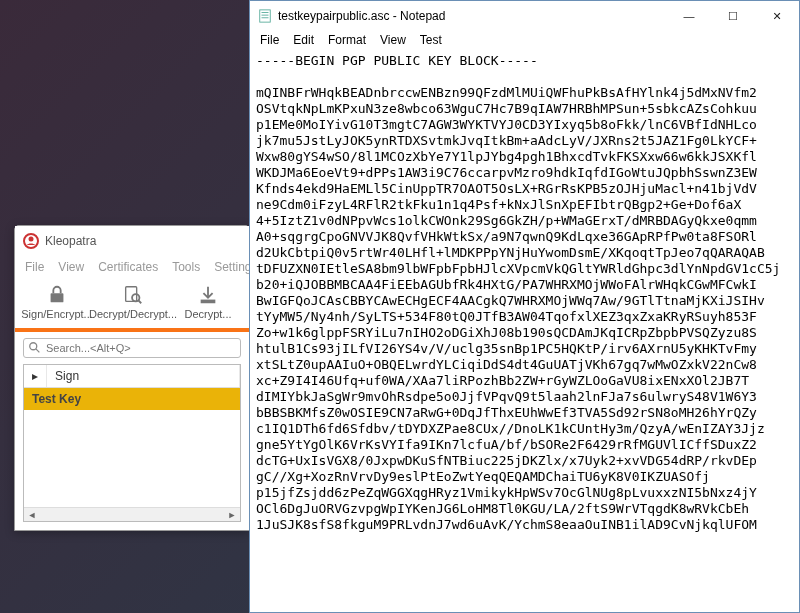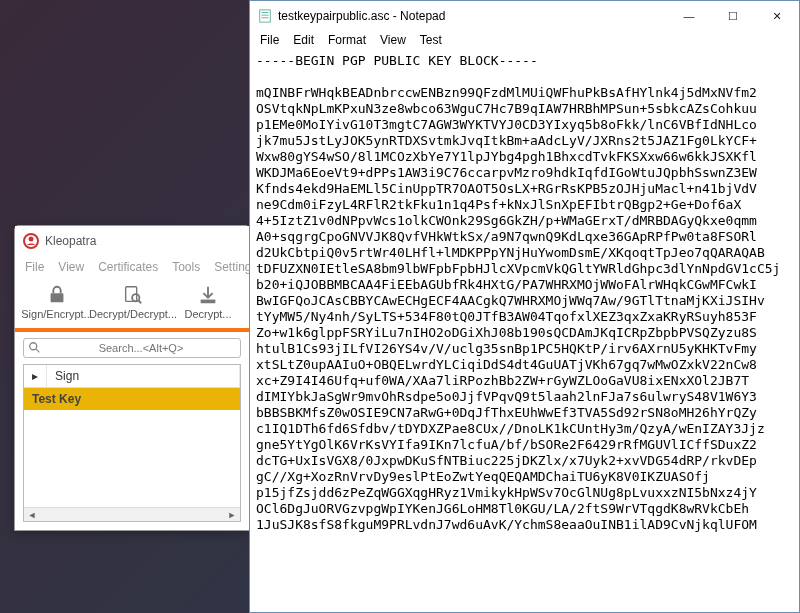--- a/index.html
+++ b/index.html
@@ -71,21 +71,21 @@
       display: flex;
       align-items: center;
       border: 1px solid #bbb;
       border-radius: 3px;
       margin: 6px 8px;
       padding: 2px 4px;
       background: #fff;
     }
     .kleopatra .searchbar .sicon { width: 14px; height: 14px; margin-right: 4px; }
     .kleopatra .searchbar input {
-      border: none; outline: none; flex: 1; font-size: 11px; color: #888; text-align: center;
+      border: none; outline: none; flex: 1; font-size: 11px; color: #888;
     }
     .kleopatra .list {
       flex: 1;
       margin: 0 8px 8px 8px;
       border: 1px solid #bbb;
       background: #fff;
       position: relative;
       display: flex;
       flex-direction: column;
     }

